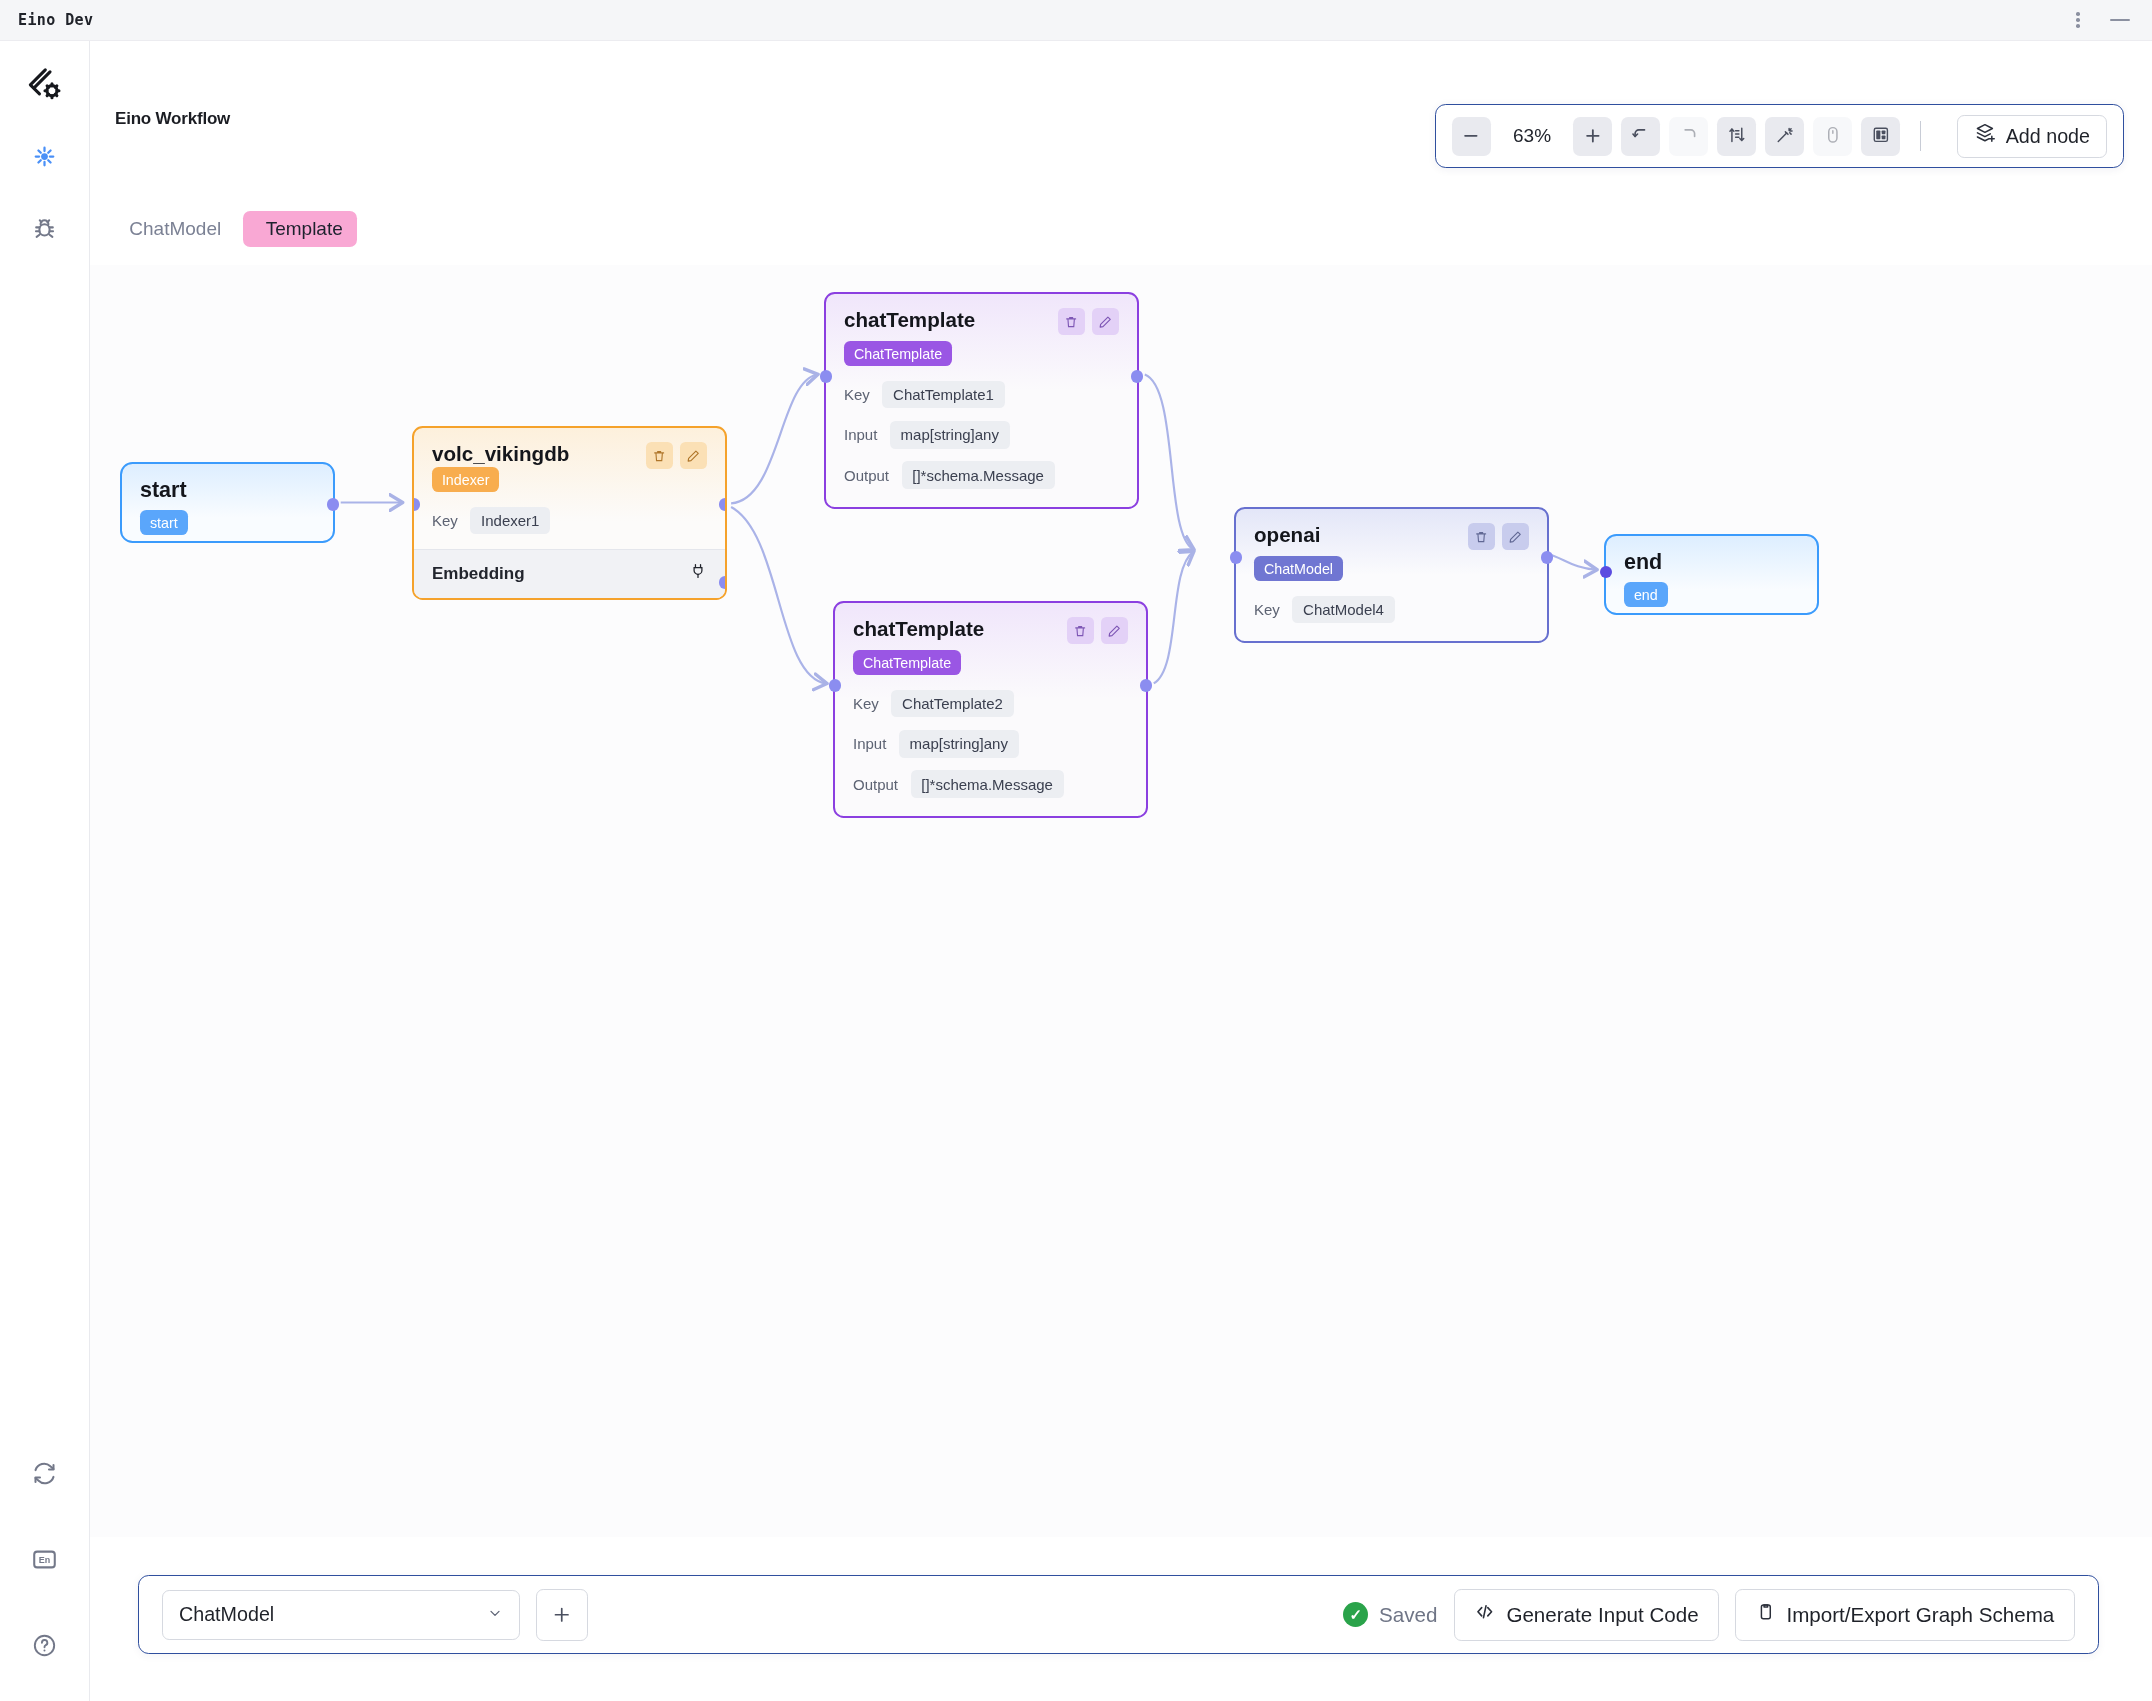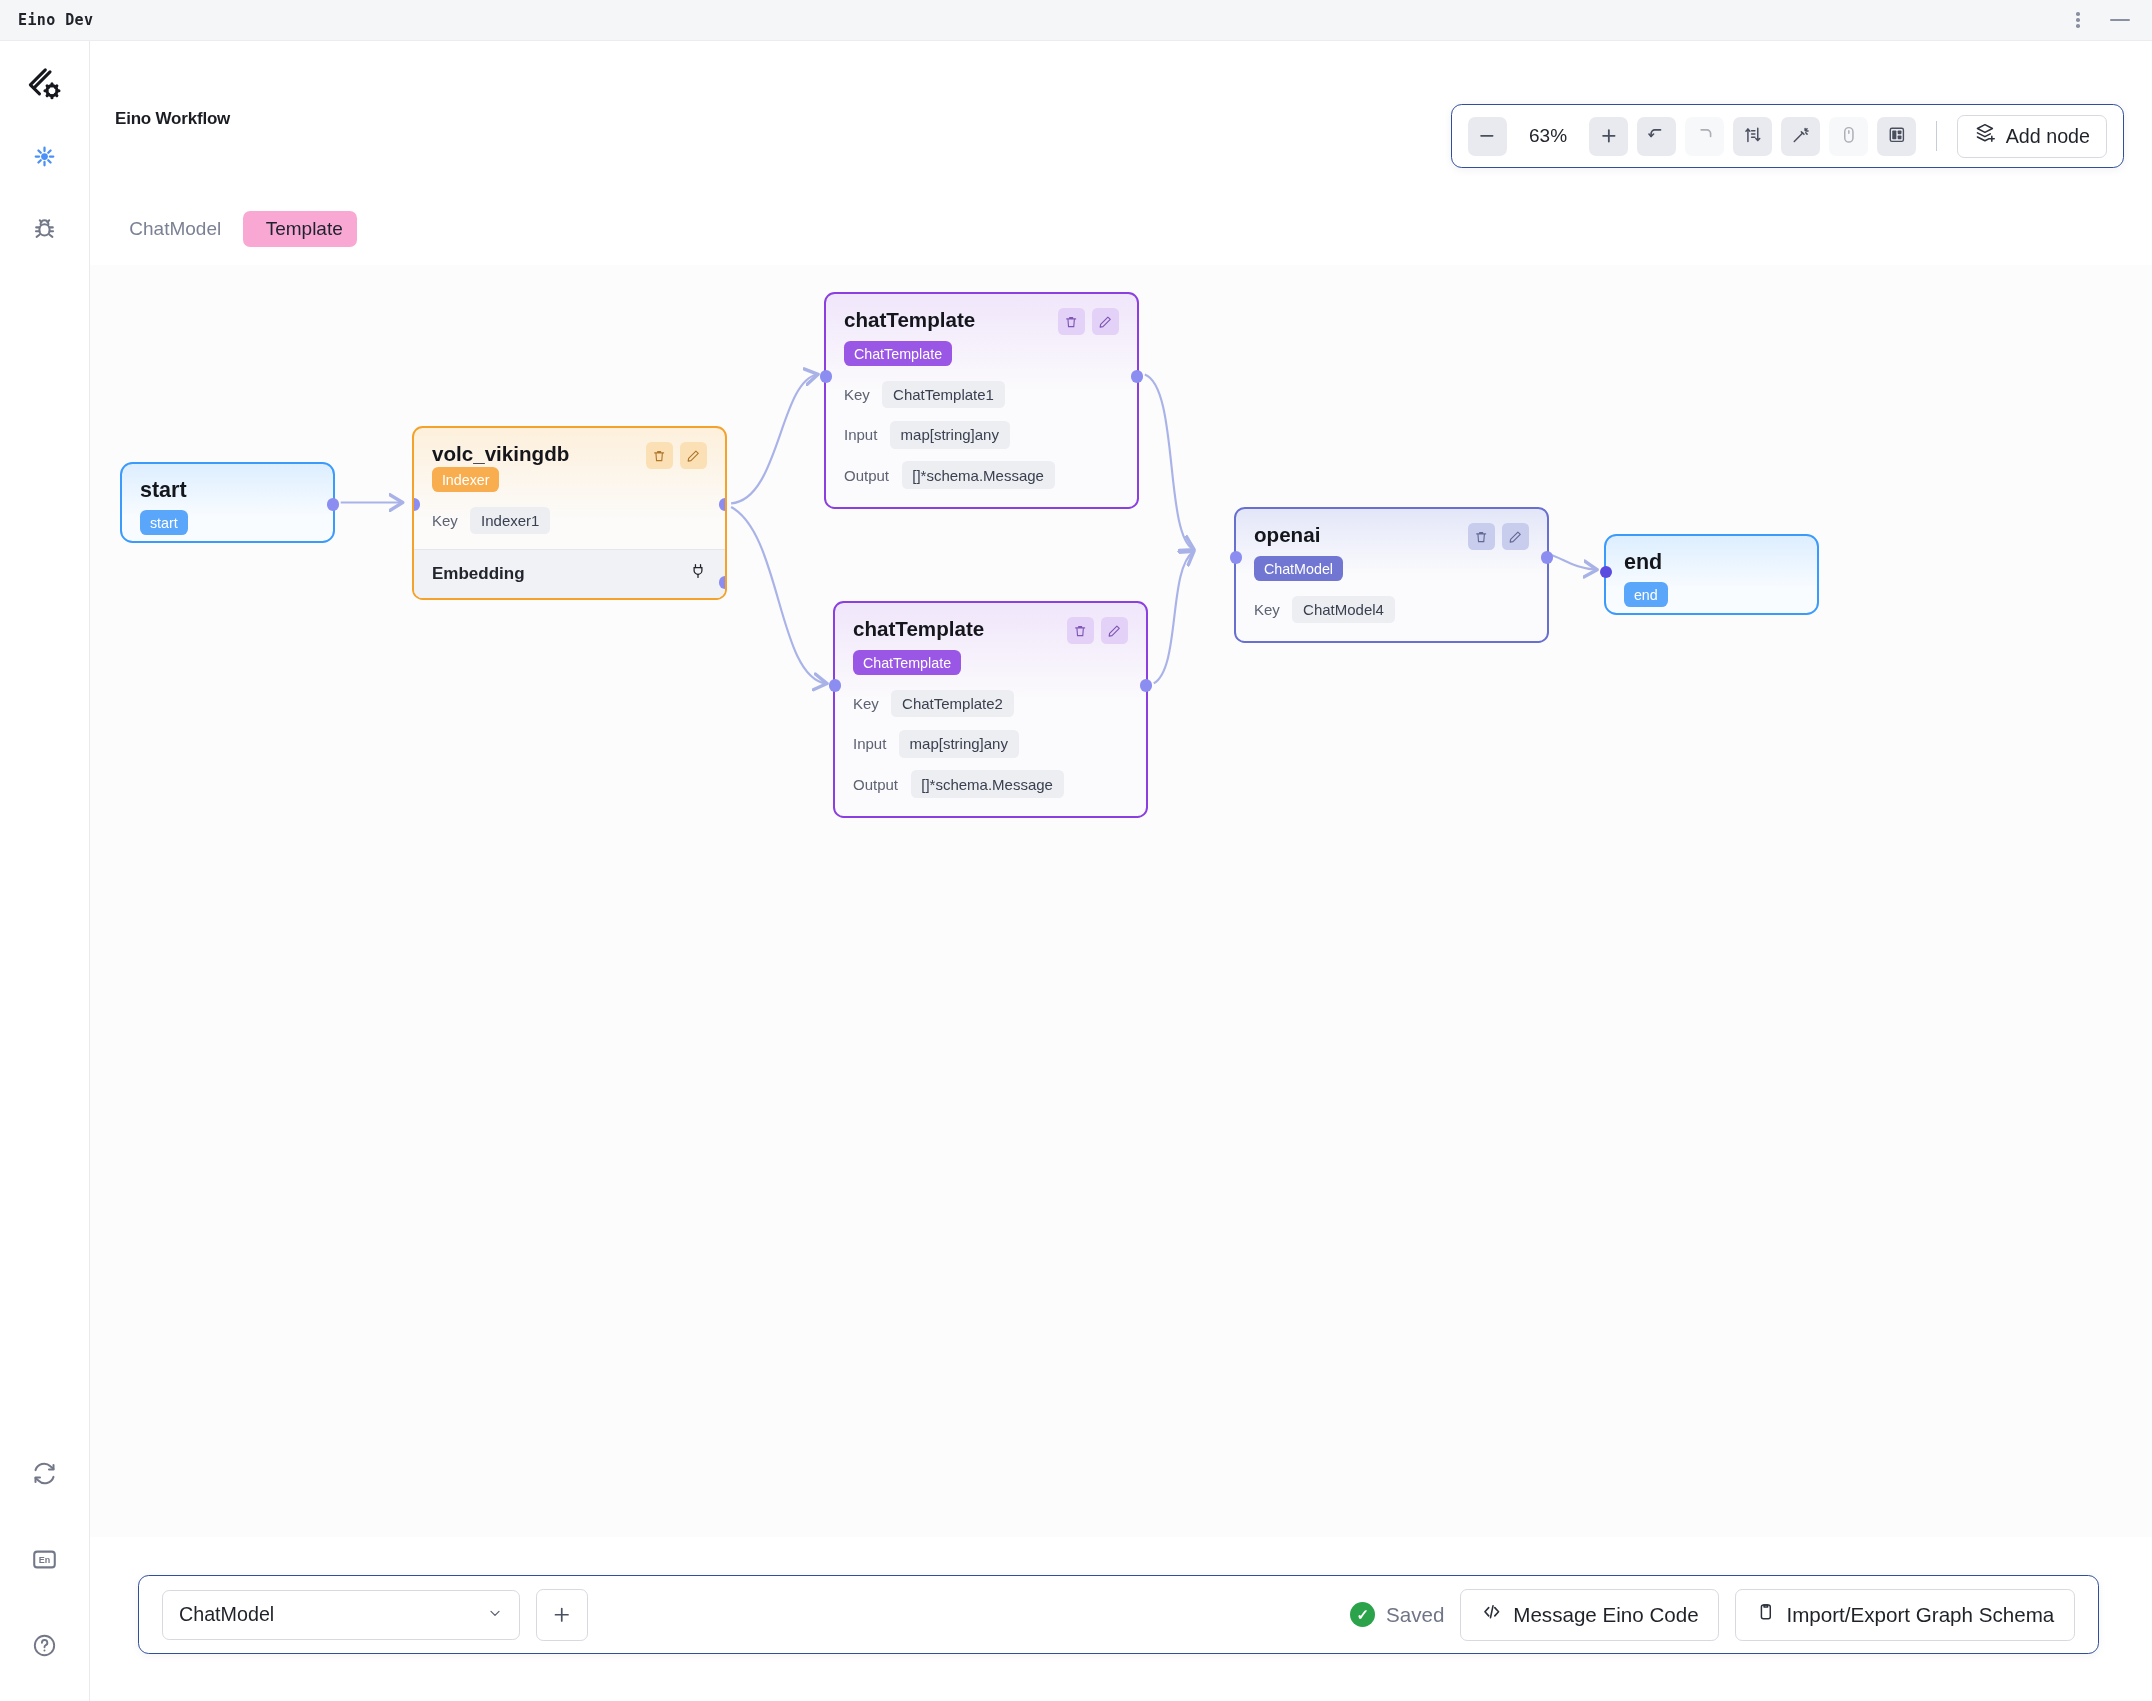--- a/index.html
+++ b/index.html
@@ -139,20 +139,21 @@
     height: 41px;
     border: 0.9px solid #d6d9e0;
     border-radius: 7.2px;
     display: flex; align-items: center;
     gap: 9px;
     padding: 0 16px;
     font-size: 19.7px;
     color: #1f2229;
     cursor: pointer;
     background: #fff;
+    margin-left: 16px;
   }
 
   
   .canvas {
     position: absolute;
     top: 224px; left: 0;
     width: 2063px;
     height: 1272px;
     background: #fcfcfd;
     overflow: hidden;
@@ -662,21 +663,21 @@
         <span>Saved</span>
       </div>
       <div class="btn-out">
         <span>
           <svg width="21.5" height="21.5" viewBox="0 0 24 24" fill="none" stroke="#2b2f3a" stroke-width="1.8" stroke-linecap="round" stroke-linejoin="round">
             <path d="M8.6 7.4 4.4 12l4.2 4.6"></path>
               <path d="M15.4 7.4 19.6 12l-4.2 4.6"></path>
               <path d="M13.4 5.4 10.6 18.6"></path>
           </svg>
         </span>
-        <span>Message Eino Code</span>
+        <span>Generate Input Code</span>
       </div>
       <div class="btn-out">
         <span>
           <svg width="19.7" height="19.7" viewBox="0 0 24 24" fill="none" stroke="#2b2f3a" stroke-width="1.8" stroke-linecap="round" stroke-linejoin="round">
             <rect x="6.6" y="3.6" width="10.8" height="16.8" rx="2.4"></rect>
             <path d="M9.8 3.6h4.4v2.6H9.8z"></path>
           </svg>
         </span>
         <span>Import/Export Graph Schema</span>
       </div>

